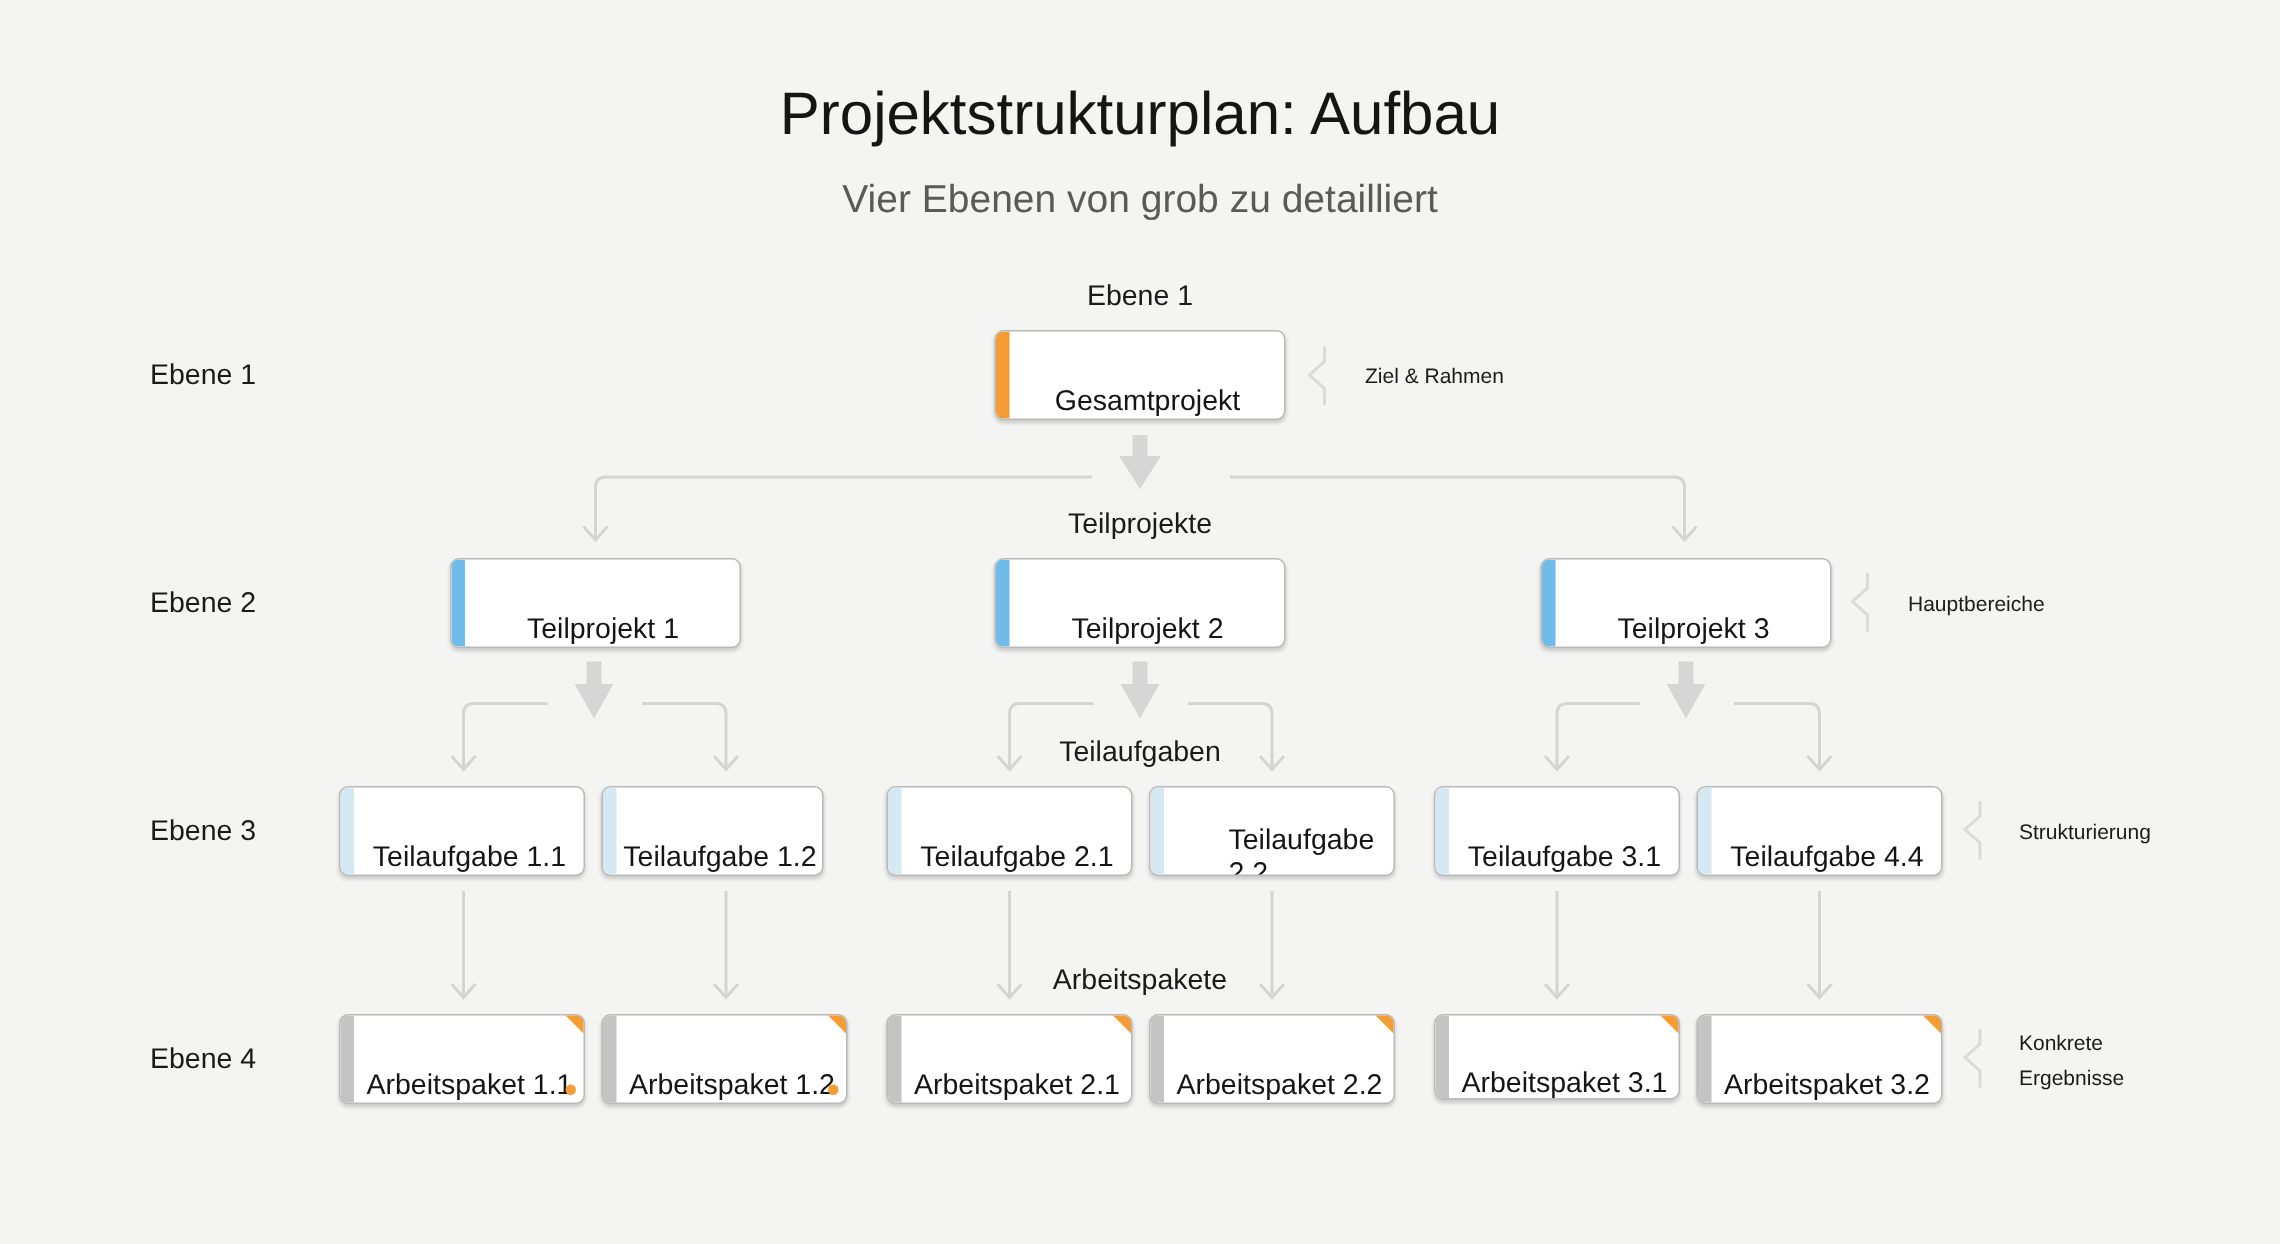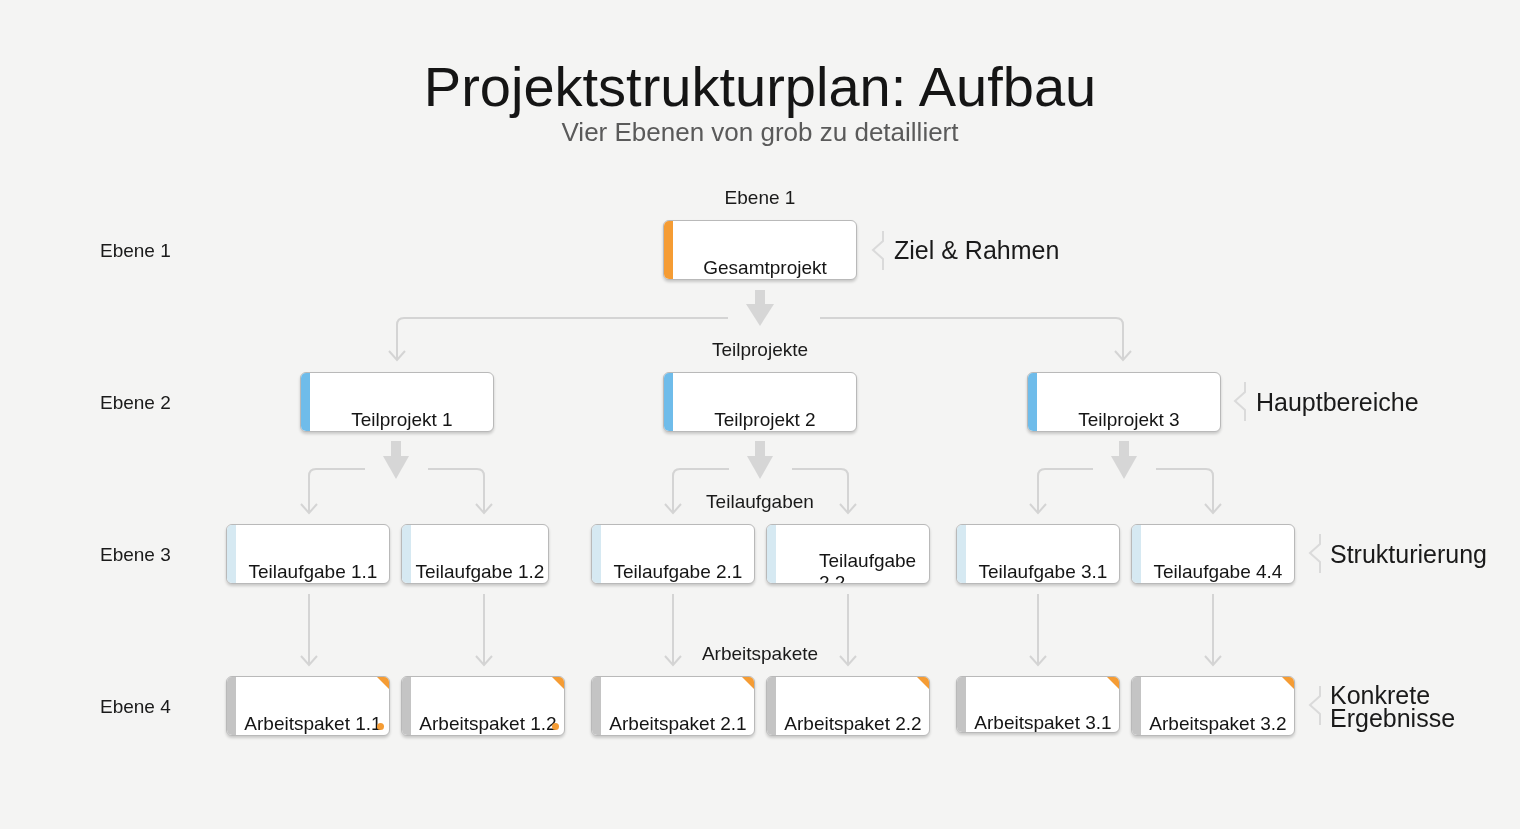--- a/index.html
+++ b/index.html
@@ -1,26 +1,26 @@
 <!DOCTYPE html>
 <html><head>
 <meta charset="utf-8">
 <style>
   html, body { margin:0; padding:0; }
   body { width:1520px; height:829px; background:#f4f4f3; font-family:"Liberation Sans", sans-serif; color:#1a1a1a; position:relative; overflow:hidden; }
-  .title { position:absolute; left:0; width:1520px; top:54px; text-align:center; font-size:56px; color:#151515; }
+  .title { position:absolute; left:0; width:1520px; top:54px; text-align:center; font-size:40px; color:#151515; }
   .subtitle { position:absolute; left:0; width:1520px; top:117px; text-align:center; font-size:26px; color:#5a5a5a; }
   .lvl { position:absolute; left:100px; font-size:19px; color:#1a1a1a; }
   .caption { position:absolute; font-size:19px; color:#1a1a1a; text-align:center; transform:translateX(-50%); white-space:nowrap; }
   .node { position:absolute; background:#fff; border:1.5px solid #b9b9b9; border-radius:6px; box-shadow:0 2px 3px rgba(0,0,0,0.18); display:flex; align-items:center; justify-content:center; font-size:19px; color:#151515; overflow:hidden; box-sizing:border-box; }
   .node .bar { position:absolute; left:0; top:0; bottom:0; width:9px; }
   .node .txt { position:relative; padding-left:10px;margin-top:36px; }
   .node .corner { position:absolute; right:-1px; top:-1px; width:0; height:0; border-top:14px solid #f59c34; border-left:14px solid transparent; }
   .node .dot { position:absolute; right:5px; bottom:5px; width:7px; height:7px; border-radius:50%; background:#f59c34; }
-  .note { position:absolute; font-size:25px; color:#1a1a1a; line-height:23px; }
+  .note { position:absolute; font-size:14px; color:#1a1a1a; line-height:23px;margin-left:16px; }
   svg.lines { position:absolute; left:0; top:0; }
 </style>
 </head>
 <body>
 
 <svg class="lines" width="1520" height="829">
   <g fill="none" stroke="#d4d4d4" stroke-width="2">
 
     <path d="M728 318 H404 Q397 318 397 325 V360"></path>
     <path d="M820 318 H1116 Q1123 318 1123 325 V360"></path>

